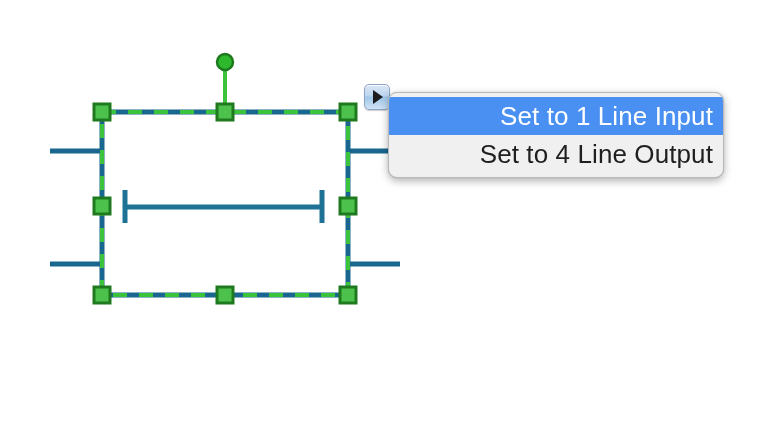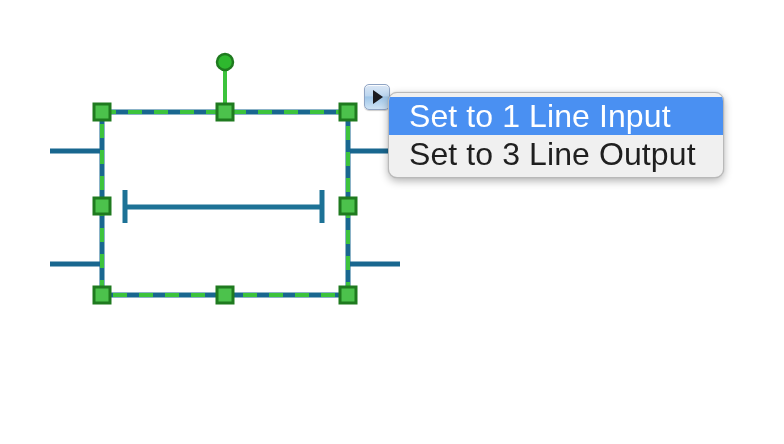--- a/index.html
+++ b/index.html
@@ -69,24 +69,24 @@
     border: 1px solid #b9b9b9;
     box-sizing: border-box;
     box-shadow: 0 3px 9px rgba(0,0,0,0.30), 0 0 1px rgba(0,0,0,0.25);
     overflow: hidden;
     padding: 4px 0 4px 0;
     z-index: 10;
   }
   .menu-item {
     height: 38px;
     line-height: 38px;
-    font-size: 32px;
-    padding: 0 20px;
+    font-size: 26px;
+    padding: 0 10px;
     white-space: nowrap;
-    text-align: left;
+    text-align: right;
     color: #1f1f1f;
     box-sizing: border-box;
     letter-spacing: 0.1px;
   }
   .menu-item.selected {
     background: #4a90f2;
     color: #ffffff;
   }
 </style>
 </head>
@@ -129,16 +129,16 @@
       <rect x="340" y="287" width="16" height="16" fill="#4cc24c" stroke="#1f7a1f" stroke-width="3"></rect>
     </g>
   </svg>
 
   <div id="arrow-button">
     <span class="tri"></span>
   </div>
 
   <div id="context-menu">
     <div class="menu-item selected">Set to 1 Line Input</div>
-    <div class="menu-item">Set to 3 Line Output</div>
+    <div class="menu-item">Set to 4 Line Output</div>
   </div>
 
 </div>
 
 </body></html>

